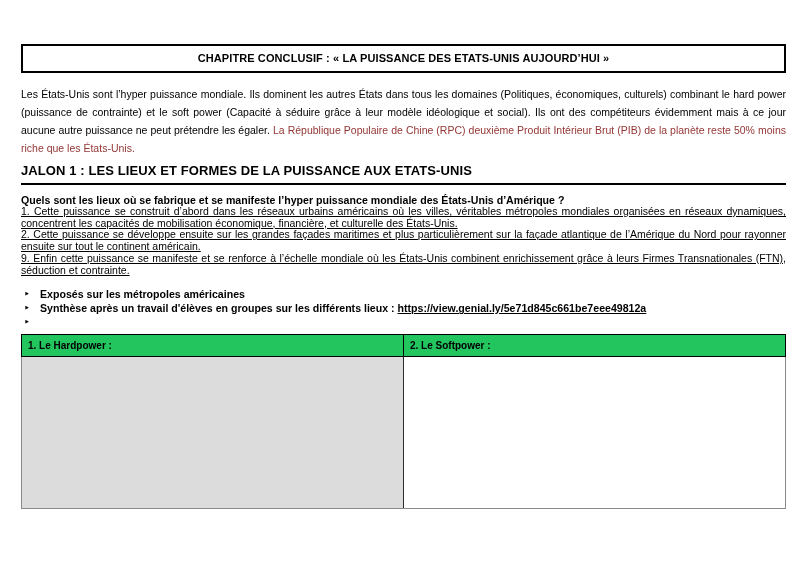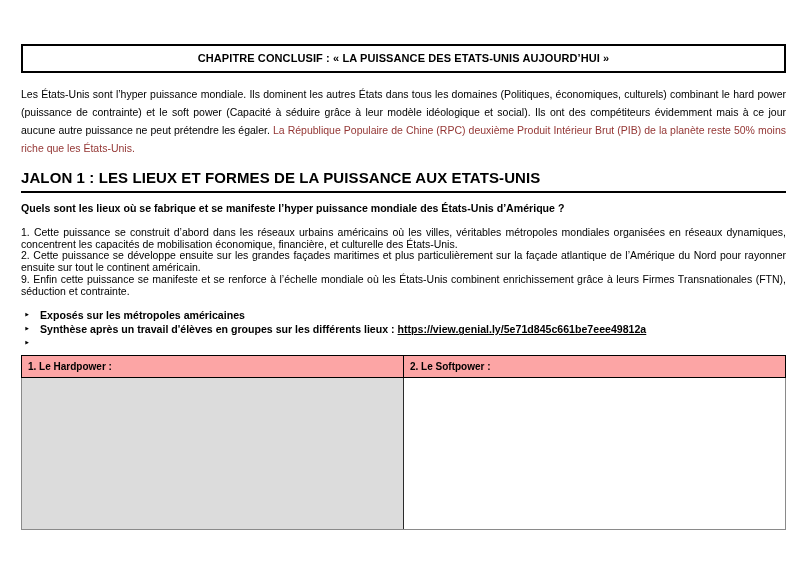--- a/index.html
+++ b/index.html
@@ -25,40 +25,40 @@
   }
   .intro {
     margin-top: 12px;
     font-size: 10.5px;
     line-height: 18px;
     text-align: justify;
   }
   .red-text { color: #943634; }
   .closing-line { text-align: left; }
   .jalon-heading {
-    margin-top: 12px;
+    margin-top: 6px;
     font-weight: bold;
-    font-size: 15px;
+    font-size: 13px;
     letter-spacing: .1px;
   }
   .rule {
     border: none;
     border-top: 2px solid #000;
     margin: 5px 0 0 0;
   }
   .question {
     margin-top: 9px;
     font-weight: bold;
     font-size: 10.6px;
   }
   .points {
-    margin-top: 13px;
     font-size: 10.5px;
     line-height: 11.7px;
     text-align: justify;
+    text-decoration: underline;
   }
   .bullets {
     margin-top: 11px;
     font-weight: bold;
     font-size: 10.6px;
   }
   .bullet-row { display: flex; line-height: 14px; }
   .bullet-glyph {
     flex: 0 0 16px;
     padding-left: 3px;
@@ -71,21 +71,21 @@
     text-decoration: underline;
     cursor: pointer;
   }
   .doc-table {
     margin-top: 5px;
     width: 100%;
     border-collapse: collapse;
     table-layout: fixed;
   }
   .doc-table th {
-    background: #fca5a5;
+    background: #22c55e;
     border: 1px solid #000;
     font-size: 10px;
     font-weight: bold;
     text-align: left;
     padding: 5px 6px;
   }
   .doc-table td {
     height: 145px;
     vertical-align: top;
     font-size: 10px;

